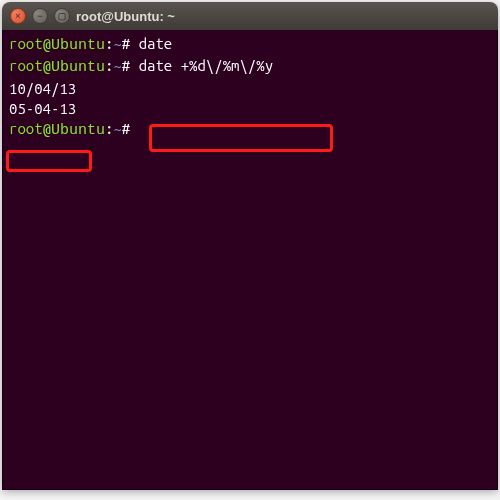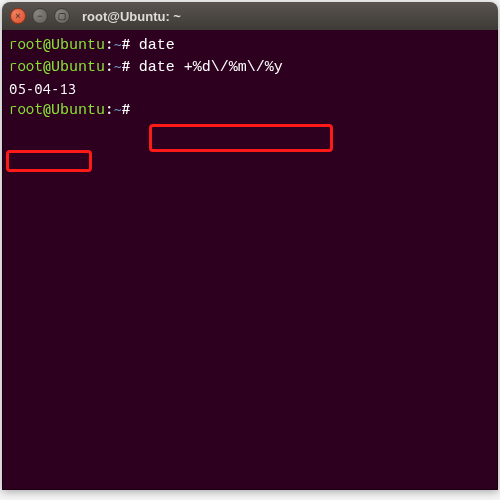--- a/index.html
+++ b/index.html
@@ -56,21 +56,20 @@
     }
     .btn-inner {
       line-height: 1;
       font-size: 9px;
       color: rgba(0,0,0,0.5);
     }
     .title-text {
       color: #dfdbd6;
       font-size: 13px;
       font-weight: bold;
-      margin-left: 6px;
     }
     .terminal {
       background: #2c001e;
       height: 460px;
       padding: 4px 6px;
       font-family: "Ubuntu Mono", "DejaVu Sans Mono", monospace;
       font-size: 15px;
       line-height: 1.35;
       position: relative;
       color: #ffffff;
@@ -89,21 +88,20 @@
       font-family: Liberation Mono, monospace;
     }
     .prompt-path {
       color: #729fcf;
     }
     .prompt-sigil {
       color: #ffffff;
     }
     .cmd {
       color: #ffffff;
-      font-family: Liberation Mono, monospace;
     }
     .output {
       color: #ffffff;
     }
     .highlight-box {
       position: absolute;
       border: 3px solid #ff1a1a;
       border-radius: 4px;
       pointer-events: none;
     }
@@ -137,20 +135,21 @@
     <span class="title-text">root@Ubuntu: ~</span>
   </div>
 
   <div class="terminal">
 
     <div class="line"><span class="prompt-user">root</span><span class="prompt-user">@</span><span class="prompt-host">Ubuntu</span><span class="output">:</span><span class="prompt-path">~</span><span class="prompt-sigil">#</span><span> </span><span class="cmd">date</span></div>
 
 
     <div class="line"><span class="prompt-user">root</span><span class="prompt-user">@</span><span class="prompt-host">Ubuntu</span><span class="output">:</span><span class="prompt-path">~</span><span class="prompt-sigil">#</span><span> </span><span class="cmd">date +%d\/%m\/%y</span></div>
 
+    <div class="line"><span class="output">10/04/13</span></div>
 
 
     <div class="line"><span class="output">05-04-13</span></div>
 
     <div class="line"><span class="prompt-user">root</span><span class="prompt-user">@</span><span class="prompt-host">Ubuntu</span><span class="output">:</span><span class="prompt-path">~</span><span class="prompt-sigil">#</span><span> </span><span class="cmd"></span></div>
 
     <div class="highlight-box hl1"></div>
     <div class="highlight-box hl2"></div>
   </div>
 </div>

